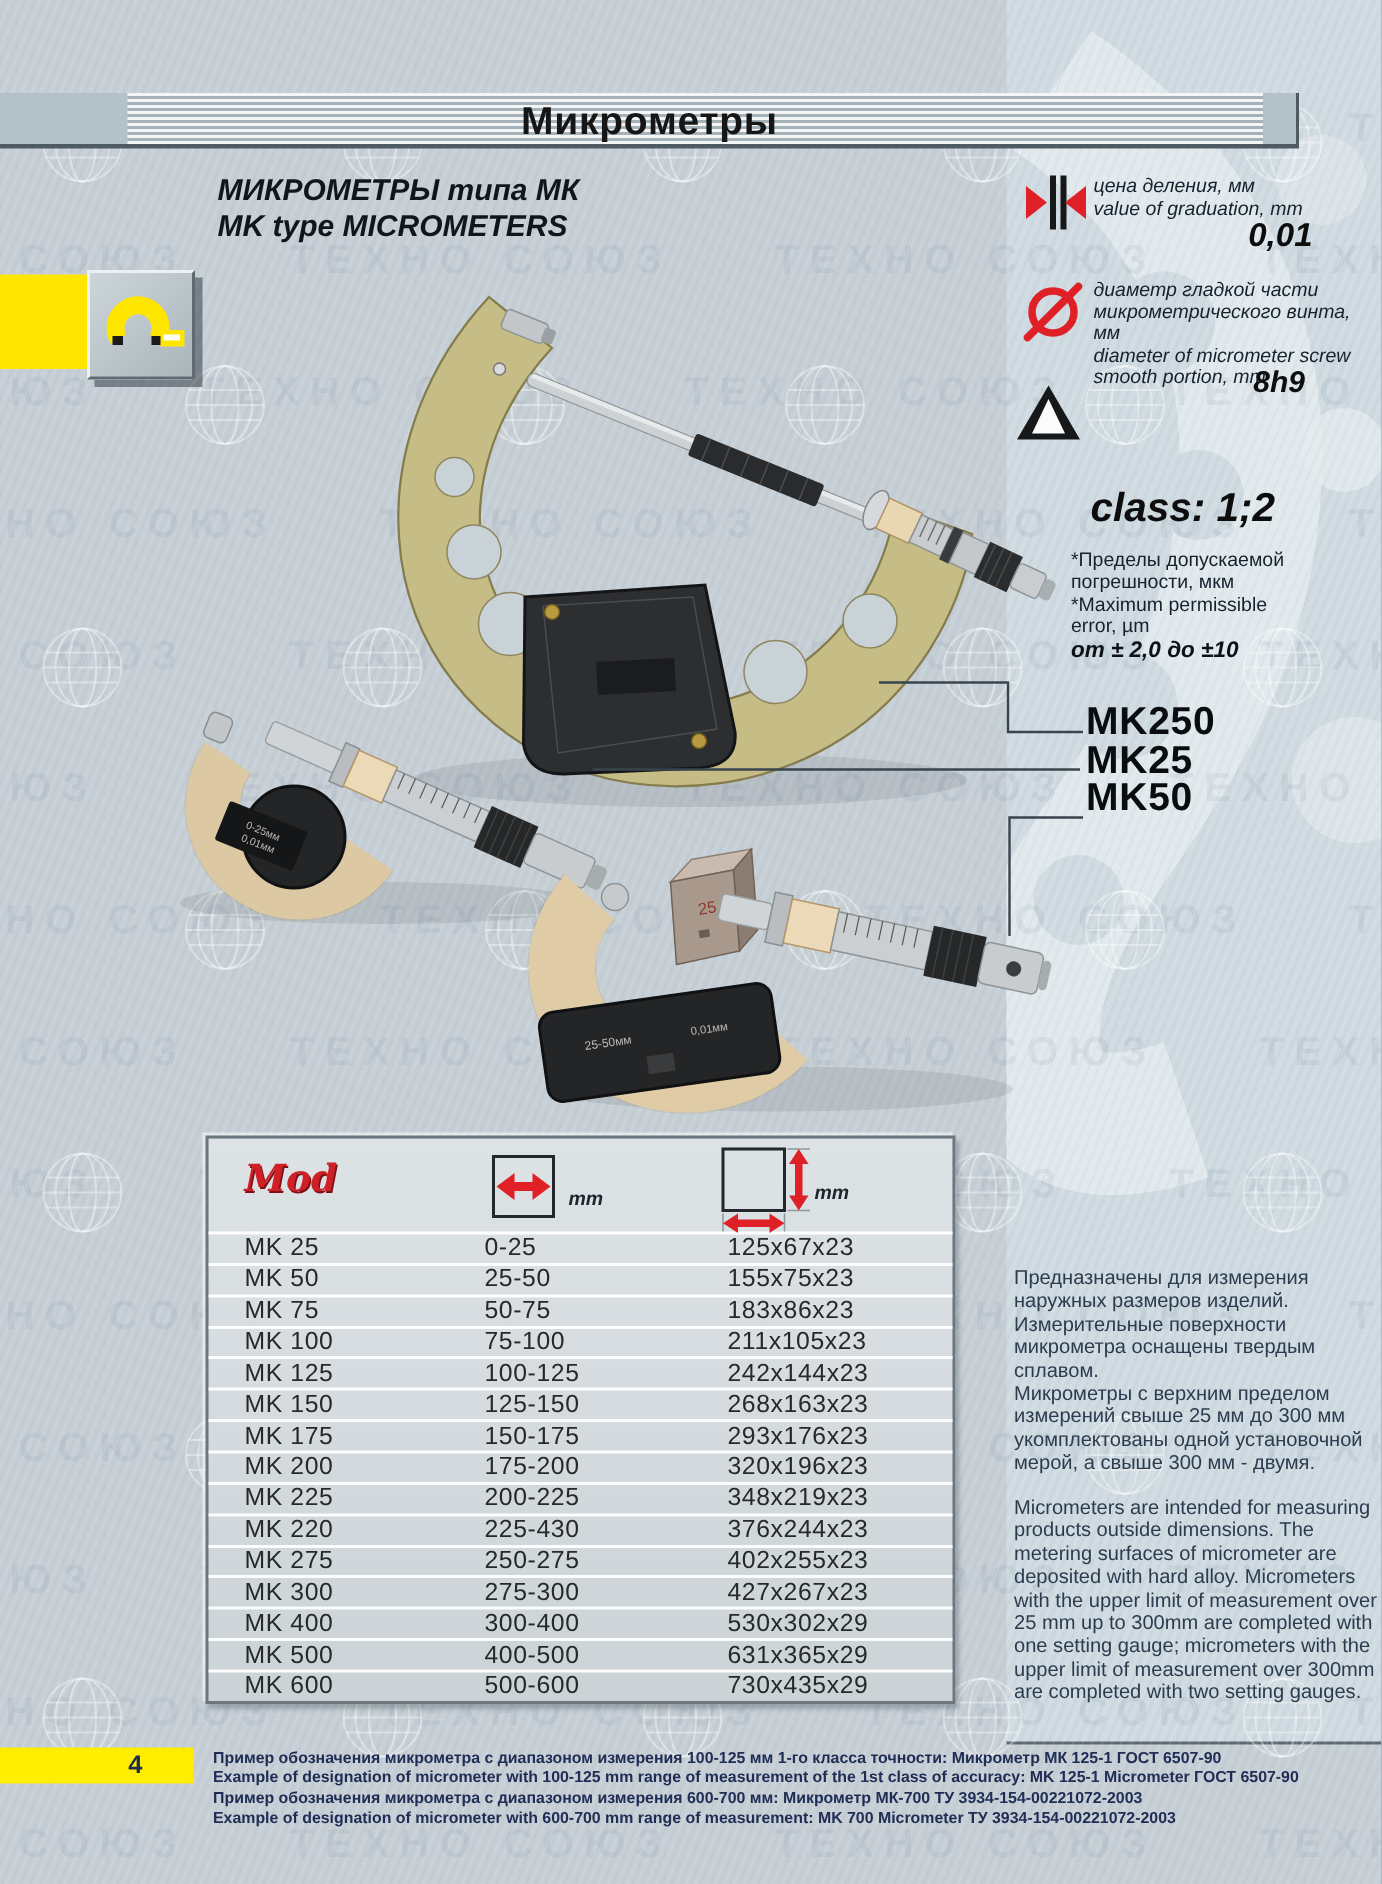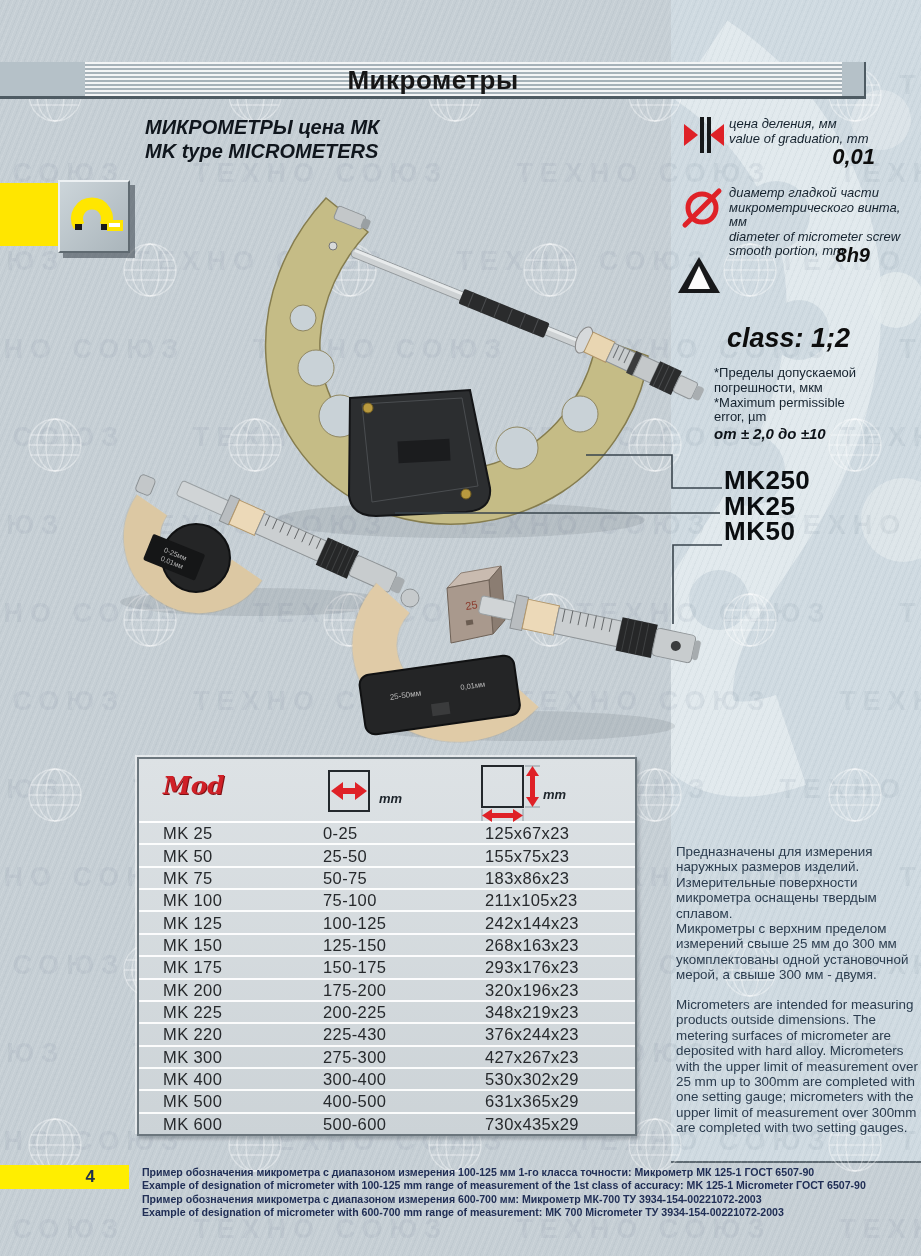--- a/index.html
+++ b/index.html
@@ -414,21 +414,21 @@
   </svg>
 
   <div class="banner">
     <div class="banner-left"></div>
     <div class="banner-mid"></div>
     <div class="banner-cap"></div>
     <div class="banner-title">Микрометры</div>
   </div>
 
   <div class="heading">
-    <div>МИКРОМЕТРЫ цена МК</div>
+    <div>МИКРОМЕТРЫ типа МК</div>
     <div>MK type MICROMETERS</div>
   </div>
 
   <div class="logo-bar"></div>
   <div class="logo-box">
     <svg width="66" height="60" viewBox="0 0 66 60">
       <path d="M19,44 A15,15 0 1 1 45,44" fill="none" stroke="#ffe600" stroke-width="12"></path>
       <rect x="15" y="42" width="7" height="6" fill="#1a1a1a"></rect>
       <rect x="41" y="42" width="7" height="6" fill="#1a1a1a"></rect>
       <rect x="47" y="38" width="16" height="11" fill="#ffe600"></rect>
@@ -689,20 +689,25 @@
           <span class="c1">MK 225</span>
           <span class="c2">200-225</span>
           <span class="c3">348x219x23</span>
         </div>
         <div class="trow">
           <span class="c1">MK 220</span>
           <span class="c2">225-430</span>
           <span class="c3">376x244x23</span>
         </div>
         <div class="trow">
+          <span class="c1">MK 275</span>
+          <span class="c2">250-275</span>
+          <span class="c3">402x255x23</span>
+        </div>
+        <div class="trow">
           <span class="c1">MK 300</span>
           <span class="c2">275-300</span>
           <span class="c3">427x267x23</span>
         </div>
         <div class="trow">
           <span class="c1">MK 400</span>
           <span class="c2">300-400</span>
           <span class="c3">530x302x29</span>
         </div>
         <div class="trow">

